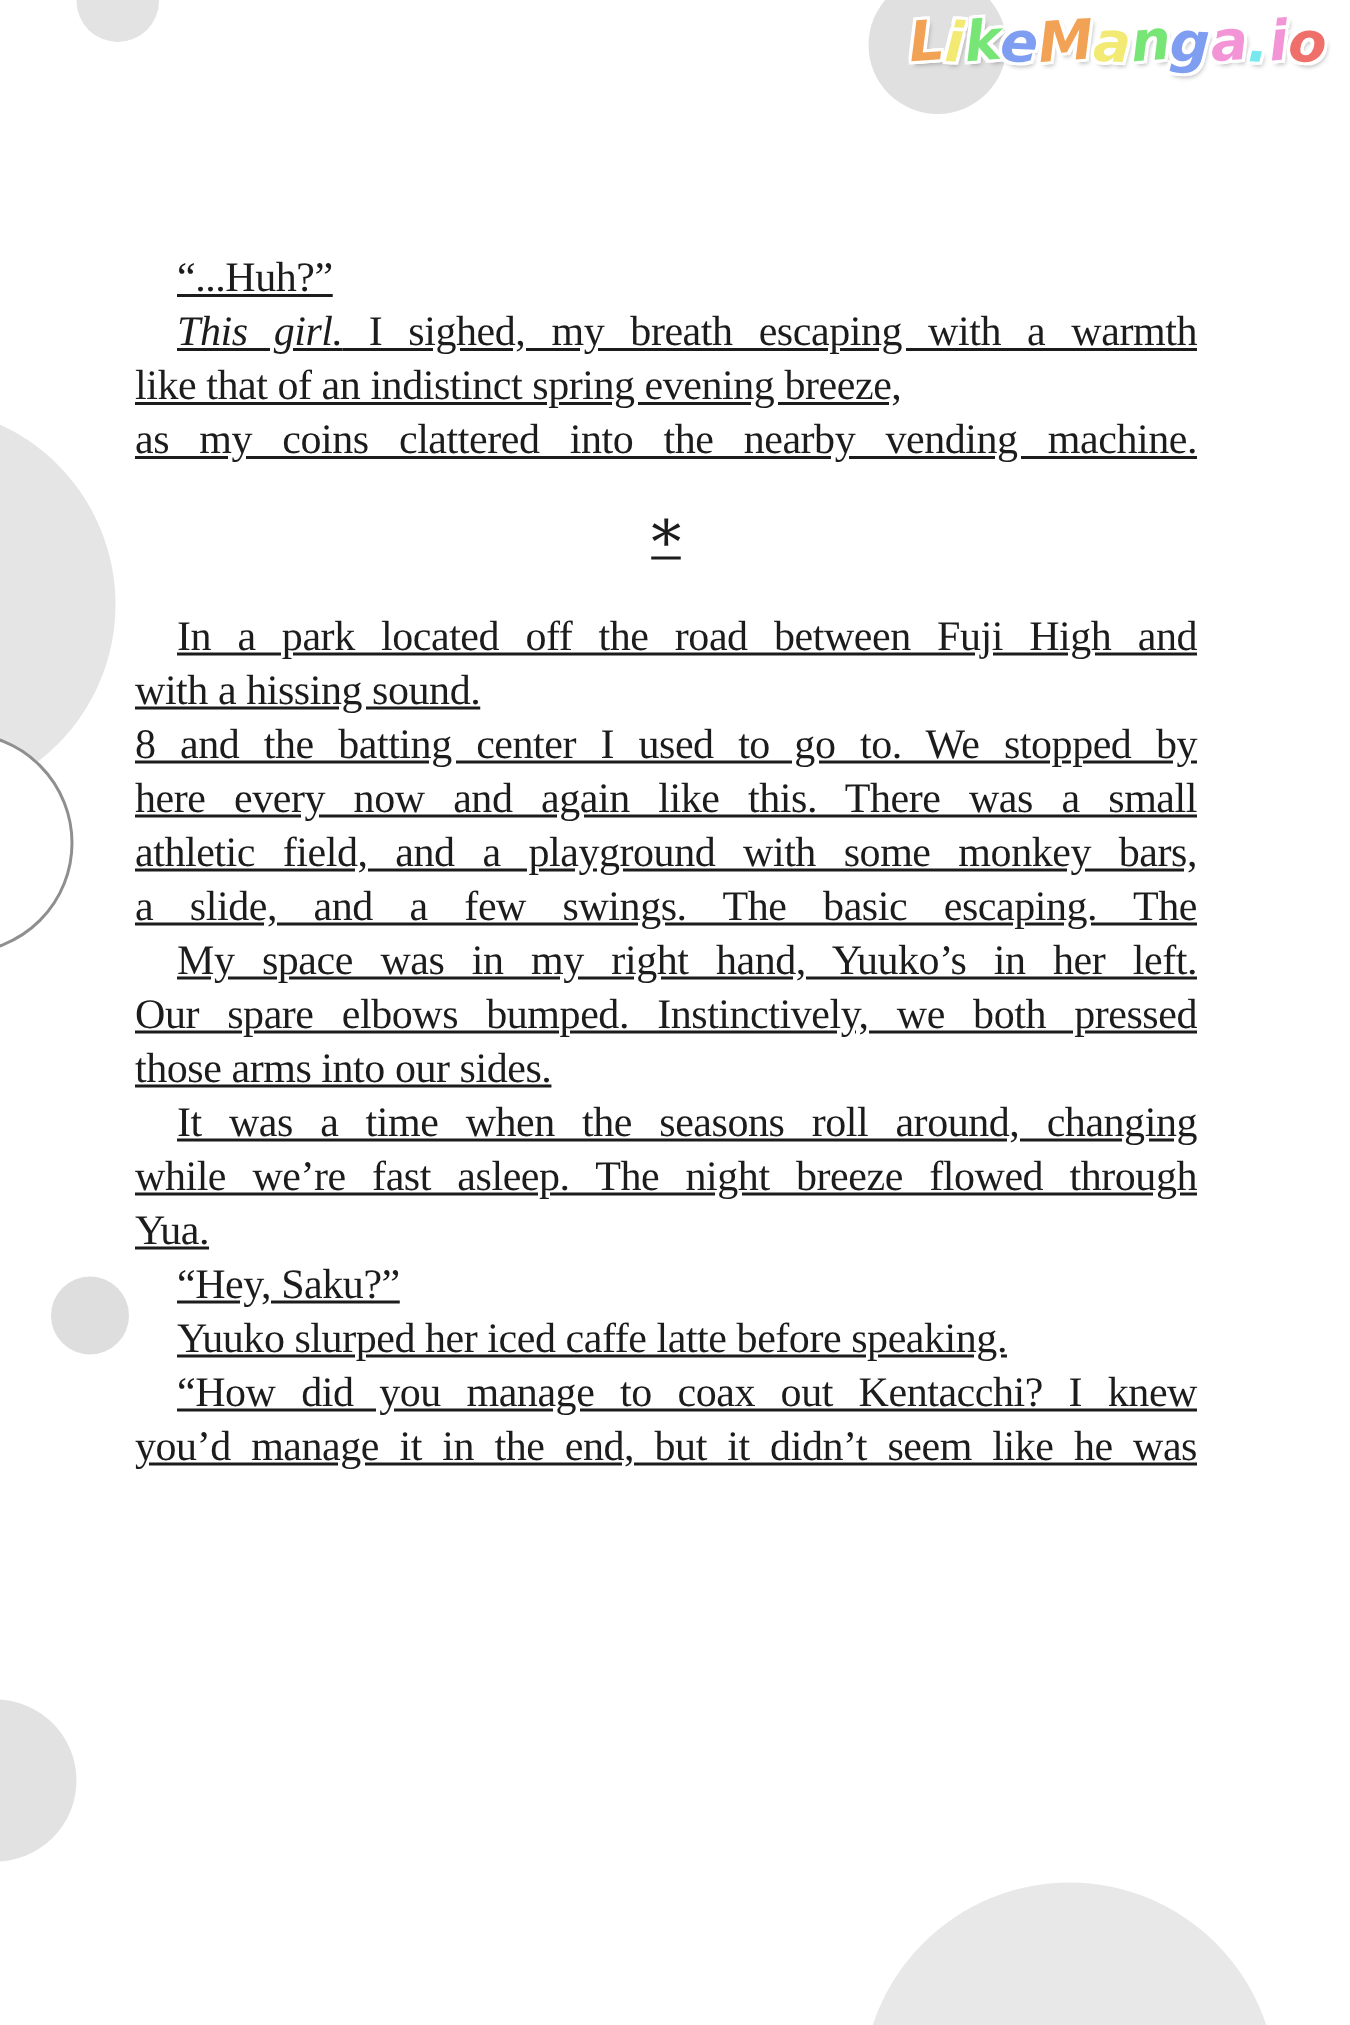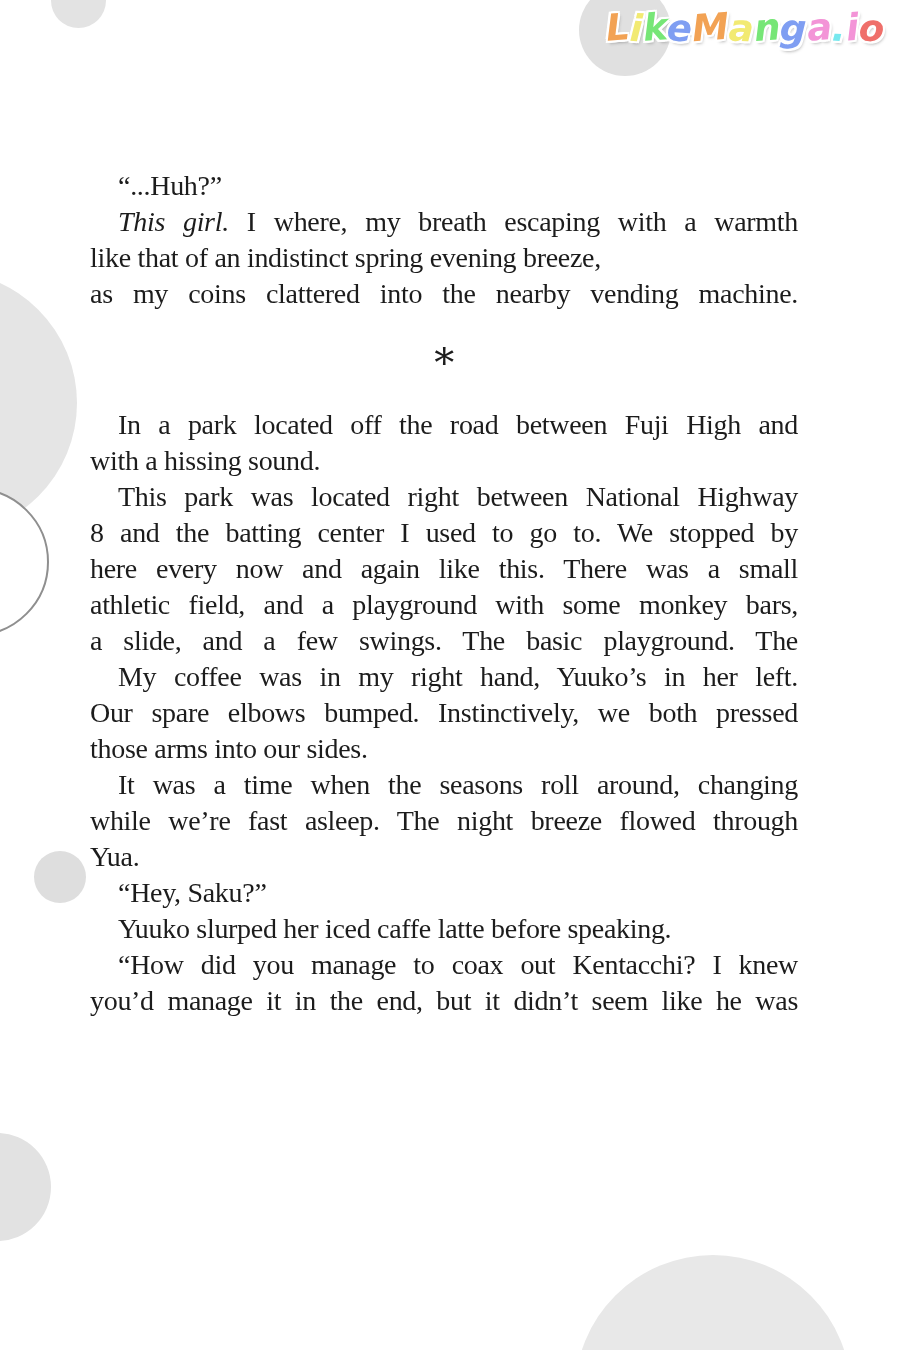--- a/index.html
+++ b/index.html
@@ -52,20 +52,21 @@
   #text-block {
     position: absolute;
     left: 90px;
     top: 168px;
     width: 708px;
     font-size: 28px;
     line-height: 36px;
     letter-spacing: -0.3px;
     color: #1c1c1c;
     z-index: 2;
+    text-decoration: underline;
   }
   .line { text-align: justify; }
   .line.full { text-align-last: justify; }
   .line.indent { text-indent: 28px; }
   .line .italic { font-style: italic; }
   .line.star-line {
     text-align: center;
     text-align-last: center;
     text-indent: 0;
     margin-top: 26px;
@@ -89,32 +90,31 @@
   <div id="c-mid-left-big" class="circle fill"></div>
   <div id="c-mid-left-ring" class="circle ring"></div>
   <div id="c-small-left" class="circle fill"></div>
   <div id="c-bottom-left" class="circle fill"></div>
   <div id="c-bottom-right" class="circle fill"></div>
 
   <div id="logo" title="LikeManga.io"><span style="color: rgb(242, 162, 84);">L</span><span style="color: rgb(242, 234, 114);">i</span><span style="color: rgb(119, 230, 119);">k</span><span style="color: rgb(127, 158, 242);">e</span><span style="color: rgb(242, 162, 84);">M</span><span style="color: rgb(242, 234, 114);">a</span><span style="color: rgb(119, 230, 119);">n</span><span style="color: rgb(127, 158, 242);">g</span><span style="color: rgb(243, 148, 215);">a</span><span style="color: rgb(118, 232, 238);">.</span><span style="color: rgb(243, 148, 215);">i</span><span style="color: rgb(239, 111, 106);">o</span></div>
 
   <div id="text-block">
       <div class="line indent"><span>“...Huh?”</span></div>
-      <div class="line indent full"><span class="italic">This girl.</span><span> I where, my breath escaping with a warmth</span></div>
+      <div class="line indent full"><span class="italic">This girl.</span><span> I sighed, my breath escaping with a warmth</span></div>
       <div class="line"><span>like that of an indistinct spring evening breeze,</span></div>
       <div class="line full"><span>as my coins clattered into the nearby vending machine.</span></div>
       <div class="line star-line"><span class="star">*</span></div>
       <div class="line indent full"><span>In a park located off the road between Fuji High and</span></div>
       <div class="line"><span>with a hissing sound.</span></div>
-      <div class="line indent full"><span>This park was located right between National Highway</span></div>
       <div class="line full"><span>8 and the batting center I used to go to. We stopped by</span></div>
       <div class="line full"><span>here every now and again like this. There was a small</span></div>
       <div class="line full"><span>athletic field, and a playground with some monkey bars,</span></div>
-      <div class="line full"><span>a slide, and a few swings. The basic playground. The</span></div>
-      <div class="line indent full"><span>My coffee was in my right hand, Yuuko’s in her left.</span></div>
+      <div class="line full"><span>a slide, and a few swings. The basic escaping. The</span></div>
+      <div class="line indent full"><span>My space was in my right hand, Yuuko’s in her left.</span></div>
       <div class="line full"><span>Our spare elbows bumped. Instinctively, we both pressed</span></div>
       <div class="line"><span>those arms into our sides.</span></div>
       <div class="line indent full"><span>It was a time when the seasons roll around, changing</span></div>
       <div class="line full"><span>while we’re fast asleep. The night breeze flowed through</span></div>
       <div class="line"><span>Yua.</span></div>
       <div class="line indent"><span>“Hey, Saku?”</span></div>
       <div class="line indent"><span>Yuuko slurped her iced caffe latte before speaking.</span></div>
       <div class="line indent full"><span>“How did you manage to coax out Kentacchi? I knew</span></div>
       <div class="line full"><span>you’d manage it in the end, but it didn’t seem like he was</span></div>
     </div>

